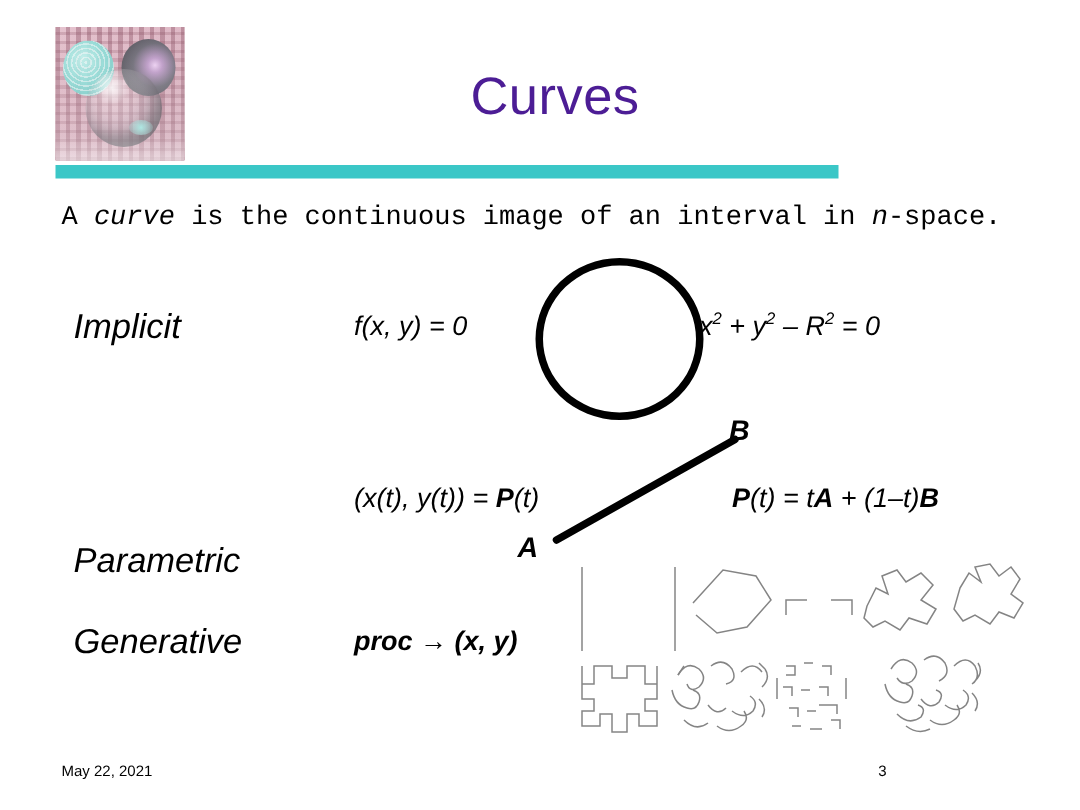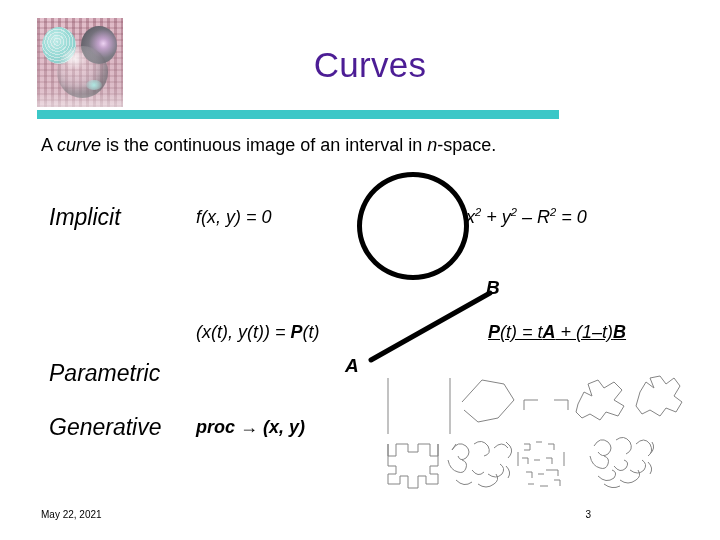--- a/index.html
+++ b/index.html
@@ -105,57 +105,59 @@
   }
 
   
   #subtitle {
     position: absolute;
     left: 41px;
     top: 133px;
     font-size: 18px;
     line-height: 24px;
     white-space: nowrap;
+    font-family: Liberation Mono, monospace;
   }
   #subtitle i { font-style: italic; }
 
   
   .rep-label {
     position: absolute;
     width: 140px;
     text-align: left;
     font-style: italic;
     font-size: 23px;
     line-height: 24px;
     white-space: nowrap;
   }
   .rep-formula {
     position: absolute;
     font-style: italic;
     font-size: 18px;
     line-height: 24px;
     white-space: nowrap;
+    margin-left: 40px;
   }
   .rep-example {
     position: absolute;
     font-style: italic;
     font-size: 18px;
     line-height: 24px;
     white-space: nowrap;
   }
   .rep-formula b, .rep-example b { font-weight: bold; }
   sup { font-size: 0.62em; vertical-align: super; line-height: 0; }
 
   #label-implicit   { left: 49px;  top: 205px; }
   #formula-implicit { left: 196px; top: 205px; }
   #example-implicit { left: 466px; top: 205px; text-align: right; }
 
   #label-parametric   { left: 49px;  top: 320px; margin-top: 41px; }
   #formula-parametric { left: 196px; top: 320px; }
-  #example-parametric { left: 488px; top: 320px; text-decoration: underline; }
+  #example-parametric { left: 488px; top: 320px; }
 
   #label-generative   { left: 49px;  top: 415px; }
   #formula-generative { left: 196px; top: 415px; font-weight: bold; }
 
   
   #circle-figure {
     position: absolute;
     left: 357px;
     top: 172px;
     width: 112px;

